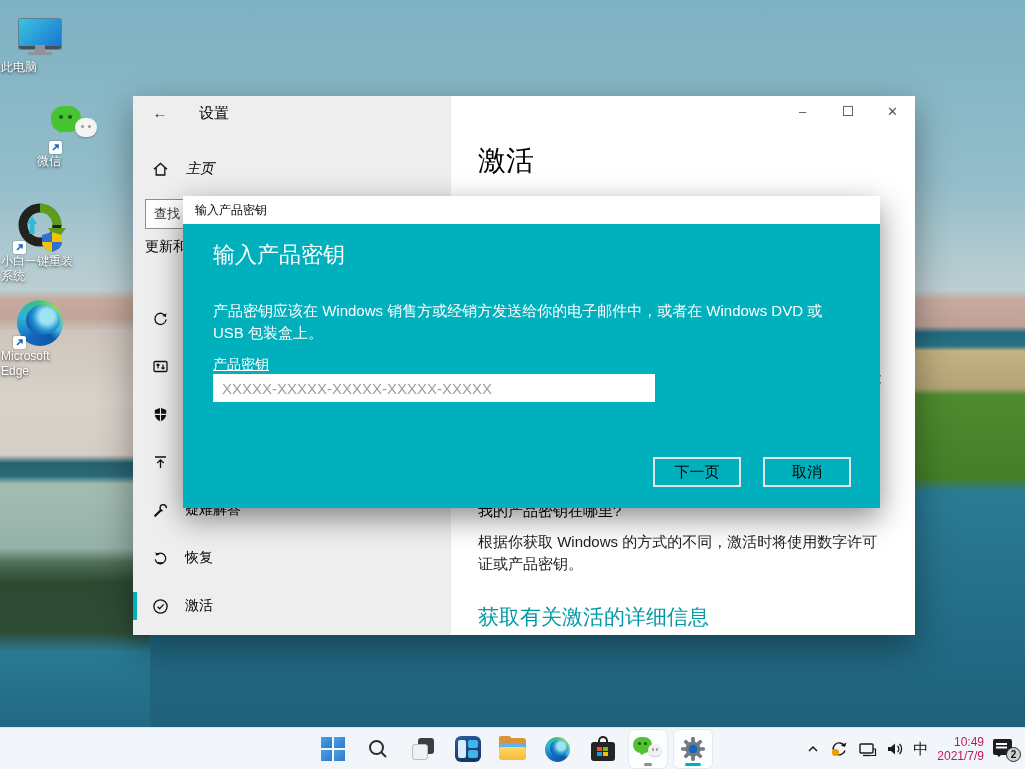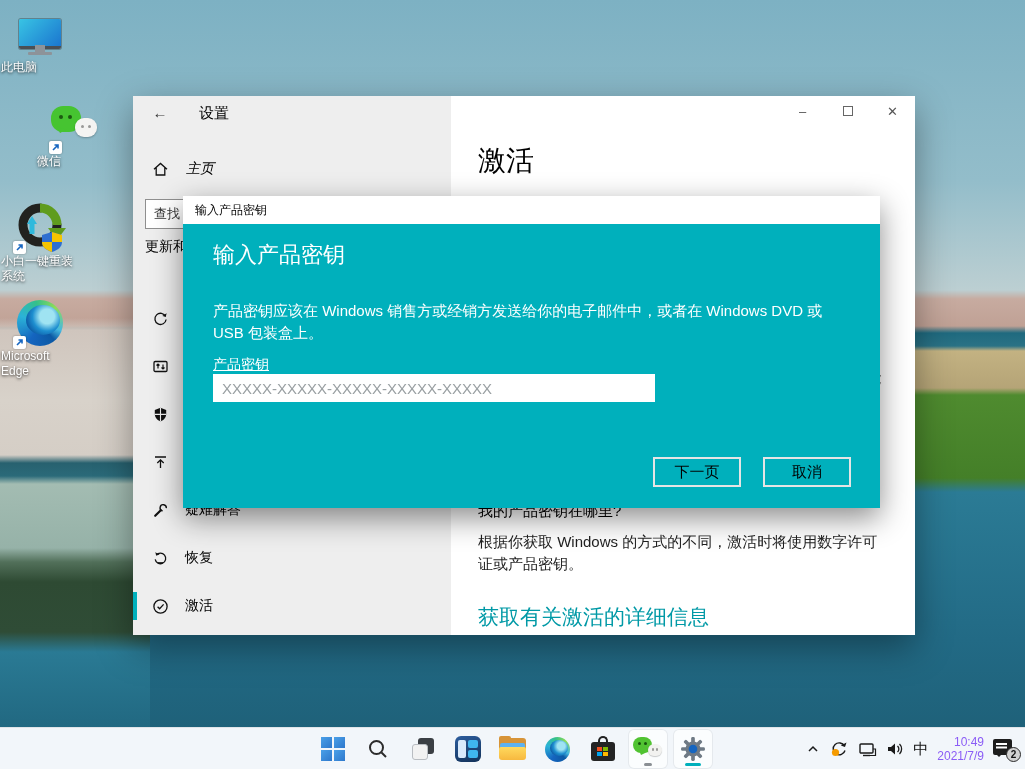--- a/index.html
+++ b/index.html
@@ -140,21 +140,21 @@
   .wc-big::before,.wc-big::after { content:""; position:absolute; top:5px; width:3px; height:3px; border-radius:50%; background:#17540e; }
   .wc-big::before{left:5px;} .wc-big::after{left:11px;}
   .wc-tail { position:absolute; left:4px; top:16px; width:0; height:0; border:4px solid transparent; border-top-color:#51c332; transform:rotate(20deg); }
   .wc-small { position:absolute; left:15px; top:9px; width:14px; height:12px; background:#f2f2f0; border-radius:6px; box-shadow:0 1px 1px rgba(0,0,0,.2); }
   .wc-small::before,.wc-small::after { content:""; position:absolute; top:4px; width:2.5px; height:2.5px; border-radius:50%; background:#9a9a98; }
   .wc-small::before{left:4px;} .wc-small::after{left:8px;}
 
   .tb-tray { position:absolute; right:6px; top:0; height:42px; display:flex; align-items:center; gap:9px; }
   .tray-ic { display:flex; align-items:center; justify-content:center; cursor:pointer; }
   .ime { font-size:15px; color:#111; }
-  .clock { text-align:right; font-size:12px; line-height:14px; color:#8b5cf6; cursor:default; }
+  .clock { text-align:right; font-size:12px; line-height:14px; color:#be185d; cursor:default; }
   .notif { position:relative; width:26px; height:24px; cursor:pointer; }
   .notif-box { position:absolute; left:0; top:2px; width:19px; height:16px; background:#1d1d1d; border-radius:2px; }
   .notif-box::before { content:""; position:absolute; left:3px; top:4px; width:11px; height:1.6px; background:#fff; box-shadow:0 3.5px 0 #fff; }
   .notif-tail { position:absolute; left:3px; top:17px; width:0; height:0; border:3px solid transparent; border-top-color:#1d1d1d; }
   .notif-badge { position:absolute; right:-2px; bottom:-1px; width:15px; height:15px; border-radius:50%;
     background:#d2d2d2; border:1.5px solid #2b2b2b; font-size:10px; font-weight:bold; color:#111;
     display:flex; align-items:center; justify-content:center; }
 
   :root { --accent:#00b0bc; --link:#0099a6; }
 </style>

